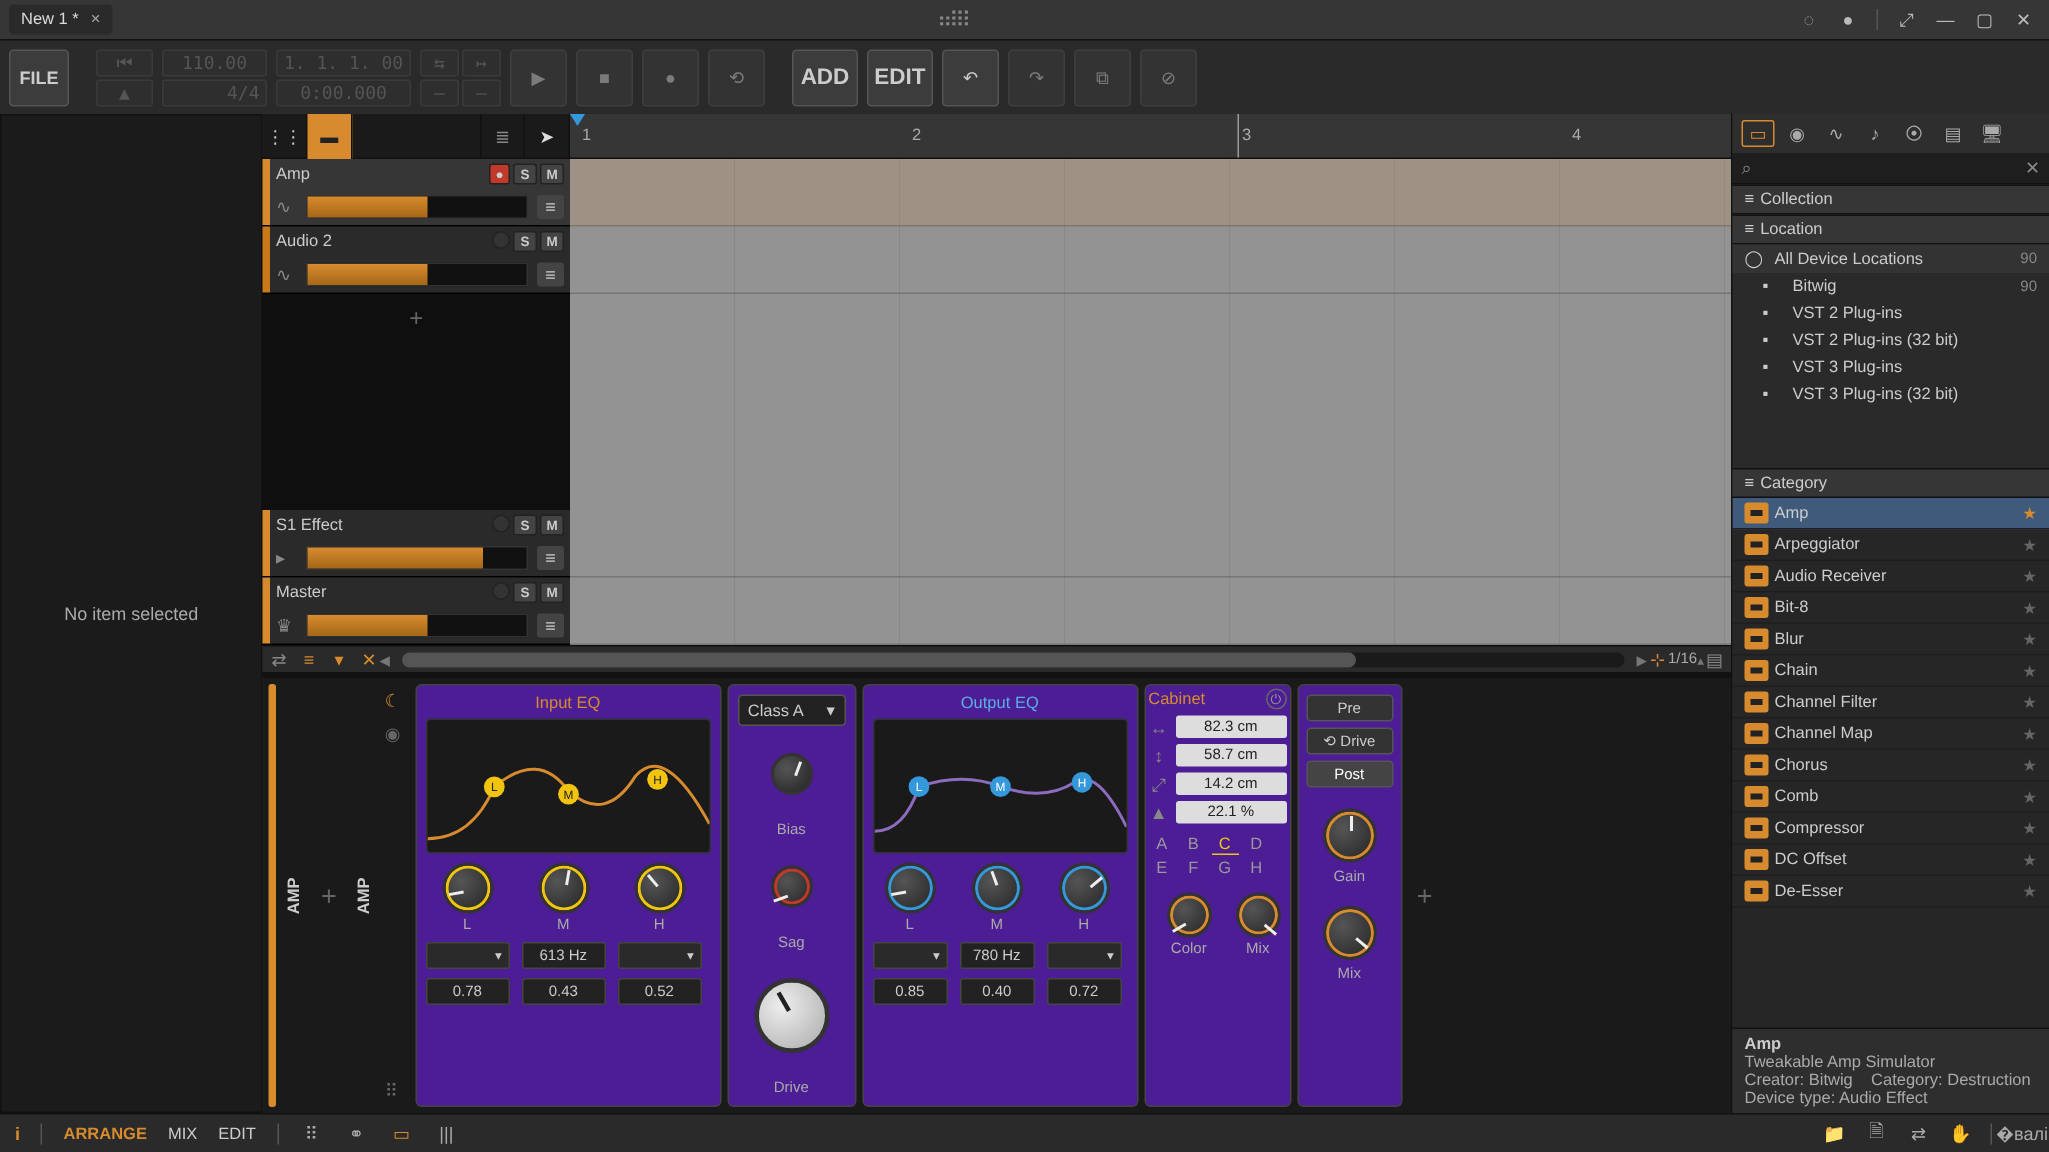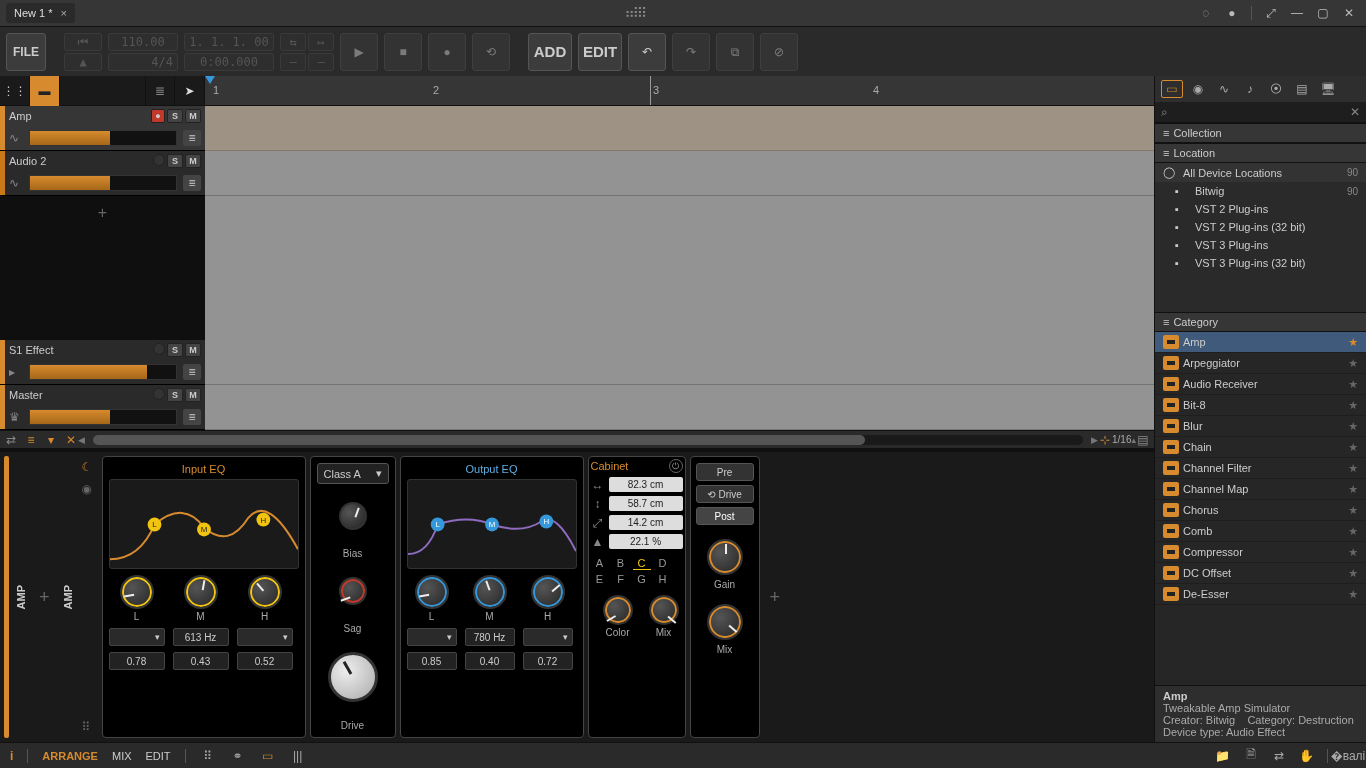--- a/index.html
+++ b/index.html
@@ -72,21 +72,21 @@
 .arr-footer .scrollbar .thumb { position:absolute; left:0; width:78%; top:0; bottom:0; background:#555; border-radius:5px;}
 .arr-footer .zoom { color:#aaa; font-size:10px;}
 .arr-footer .tri { color:#777; font-size:9px; cursor:pointer;}
 
 
 .device-area { flex:1; background:#1a1a1a; border-top:4px solid #111; display:flex; padding: 4px; gap:4px; overflow:hidden;}
 .device-area .accent-bar { width:5px; background:#d78b2e; border-radius:2px;}
 .vlabel { writing-mode: vertical-rl; transform: rotate(180deg); font-size:11px; font-weight:bold; color:#ccc; align-self:center; padding: 0 2px;}
 .dev-icons { display:flex; flex-direction:column; gap:8px; padding: 4px 2px; color:#666;}
 .dev-icons .i { width:14px; height:14px; cursor:pointer;}
-.panel { background:#000000; border:1px solid #444; border-radius:4px; padding: 6px; display:flex; flex-direction:column;}
+.panel { background:#4c1d95; border:1px solid #444; border-radius:4px; padding: 6px; display:flex; flex-direction:column;}
 .panel .title { text-align:center; font-size:11px; color:#d78b2e; margin-bottom: 4px;}
 .panel .title.blue { color:#5dade2;}
 .eq-graph { width:190px; height: 90px; background:#1a1a1a; border:1px solid #333; border-radius:3px; position:relative;}
 .eq-graph svg { position:absolute; inset:0;}
 .knob-row { display:flex; gap: 8px; margin-top: 6px;}
 .knob-cell { display:flex; flex-direction:column; align-items:center; gap:2px; width: 56px;}
 .knob { width:34px; height:34px; border-radius:50%; background: radial-gradient(circle at 35% 35%, #555, #222); border:2px solid #333; position:relative;}
 .knob .ind { position:absolute; width:2px; height:10px; background:#eee; left:50%; top:3px; transform-origin: 50% 14px;}
 .knob.y { box-shadow: 0 0 0 2px #f1c40f inset;}
 .knob.b { box-shadow: 0 0 0 2px #3498db inset;}
@@ -204,20 +204,23 @@
   <div class="btn lbl">ADD</div>
   <div class="btn lbl">EDIT</div>
   <div class="btn sq">↶</div>
   <div class="btn sq dim">↷</div>
   <div class="btn sq dim">⧉</div>
   <div class="btn sq dim">⊘</div>
 </div>
 
 <div class="main">
 
+  <div class="left-panel">
+    <span>No item selected</span>
+  </div>
 
   <div class="center">
 
     <div class="arranger">
       <div class="track-headers">
         <div class="th-left">
           <div class="th-viewmodes">
             <div class="vm" style="color:#ccc">⋮⋮</div>
             <div class="vm active" style="color:#222">▬</div>
             <div style="flex:1"></div>

